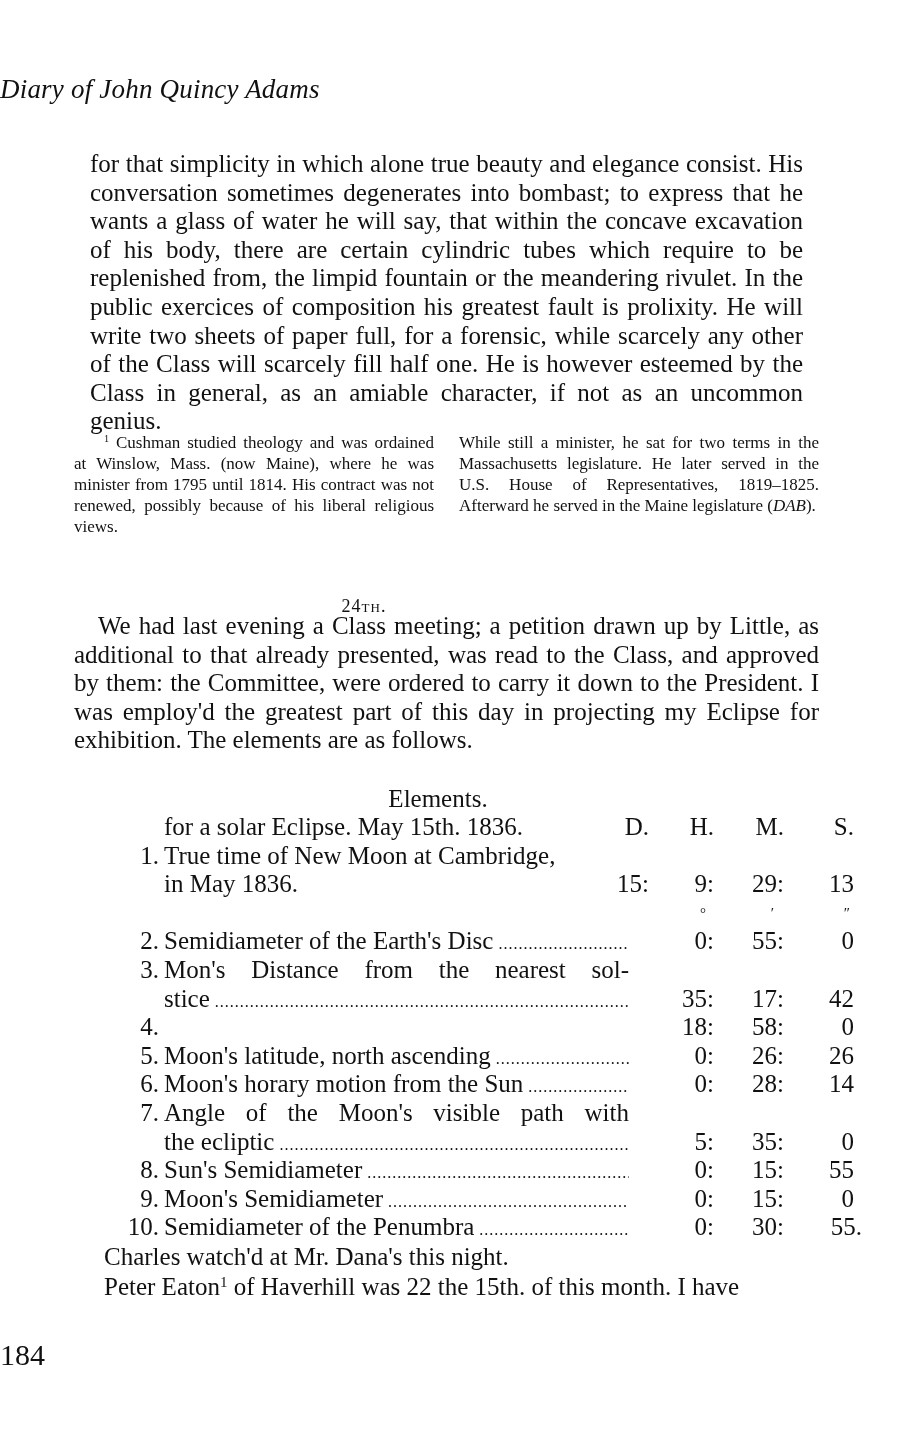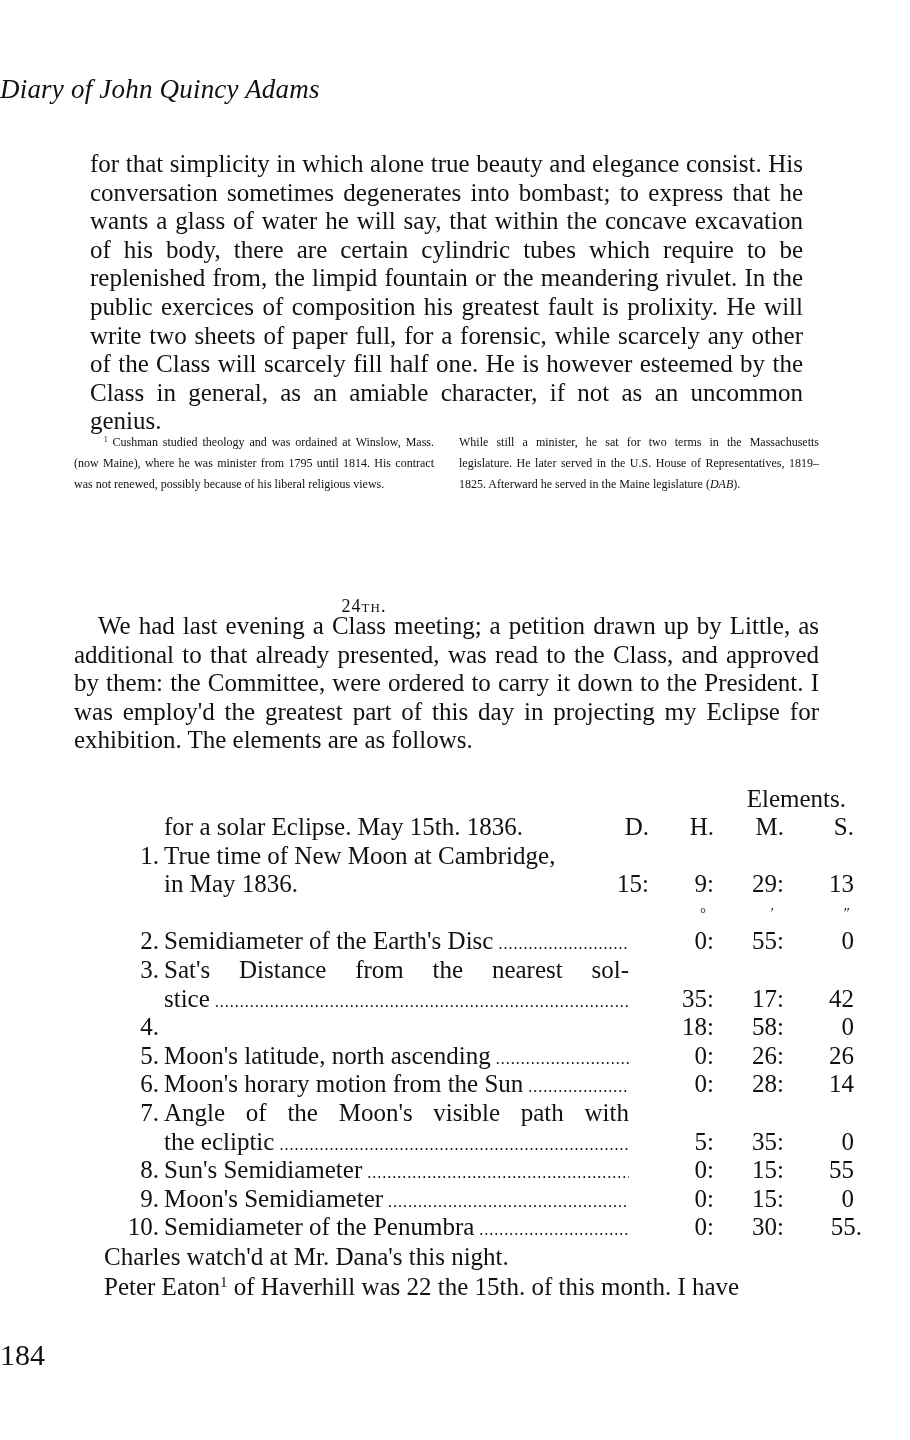--- a/index.html
+++ b/index.html
@@ -11,37 +11,37 @@
     position: absolute; top: 74px; left: 0; width: 910px; text-align: left;
     font-style: italic; font-size: 27px; letter-spacing: 0.2px;
   }
   .body-text {
     position: absolute; left: 74px; width: 745px; top: 134px;
     font-size: 25px; line-height: 28.6px; text-align: justify;
   }
   .body-text p { margin: 16px; }
   .fn-wrap {
     position: absolute; left: 74px; top: 432px; width: 745px;
-    display: flex; justify-content: space-between; font-size: 12px; line-height: 21px;
+    display: flex; justify-content: space-between; font-size: 17px; line-height: 21px;
   }
   .fn-col { width: 360px; text-align: justify; }
   .fn-col p { margin: 0; text-indent: 0; }
   .fn-col .first { text-indent: 30px; }
   sup { font-size: 0.6em; vertical-align: 0.55em; line-height: 0; }
   .date-head {
     position: absolute; top: 596px; left: 0; width: 728px; text-align: center;
     font-size: 18px; letter-spacing: 1px; font-variant: small-caps;
   }
   .entry {
     position: absolute; left: 74px; width: 745px; top: 612px;
     font-size: 25px; line-height: 28.6px; text-align: justify;
   }
   .entry p { margin: 0; text-indent: 24px; }
   .elements-title {
-    position: absolute; top: 785px; left: 0; width: 846px; text-align: right;
+    position: absolute; top: 785px; left: 0; width: 846px; text-align: center;
     font-size: 25px; padding-left: 30px; box-sizing: border-box;
   }
   .table {
     position: absolute; top: 813px; left: 0; width: 910px; font-size: 25px; line-height: 28.6px; padding-left: 44px;
   }
   .row { position: relative; height: 28.6px; }
   .num { position: absolute; right: 795px; text-align: right; white-space: nowrap; }
   .desc { position: absolute; left: 120px; width: 465px; white-space: nowrap; overflow: hidden; }
   .desc.dotted::after {
     content: " ..........................................................................................................................";
@@ -118,21 +118,21 @@
   <div class="row">
     <span class="num">2.</span>
     <span class="desc dotted">Semidiameter of the Earth's Disc</span>
     <span class="c cH">0:</span>
     <span class="c cM">55:</span>
     <span class="c cS">0</span>
   </div>
 
   <div class="row">
     <span class="num">3.</span>
-    <span class="desc justified">Sat's Distance from the nearest sol-</span>
+    <span class="desc justified">Mon's Distance from the nearest sol-</span>
   </div>
   <div class="row">
     <span class="desc dotted">stice</span>
     <span class="c cH">35:</span>
     <span class="c cM">17:</span>
     <span class="c cS">42</span>
   </div>
 
   <div class="row">
     <span class="num">4.</span>

